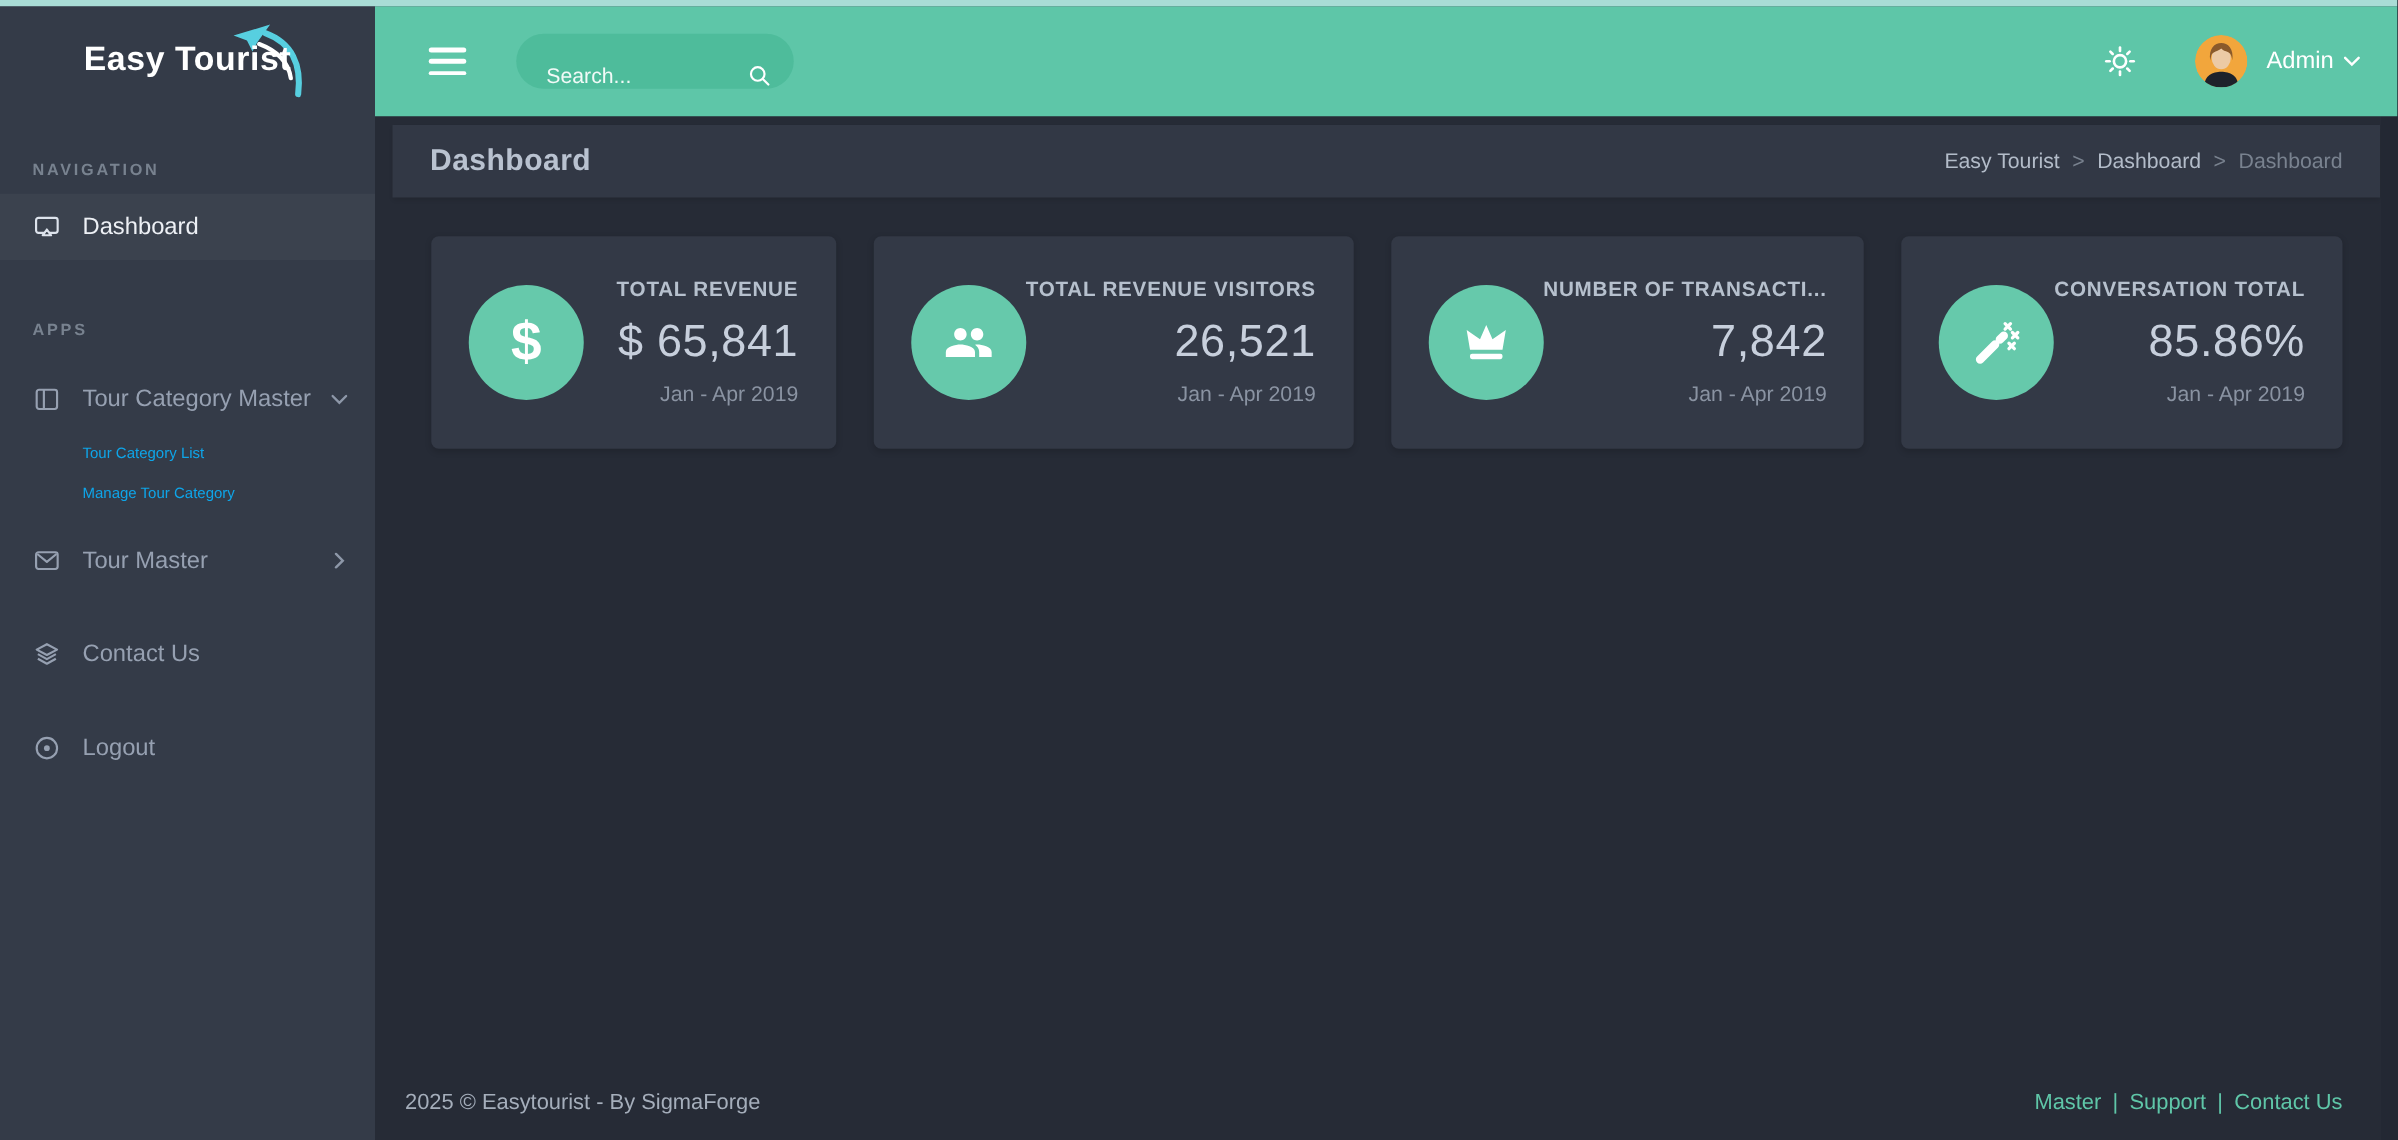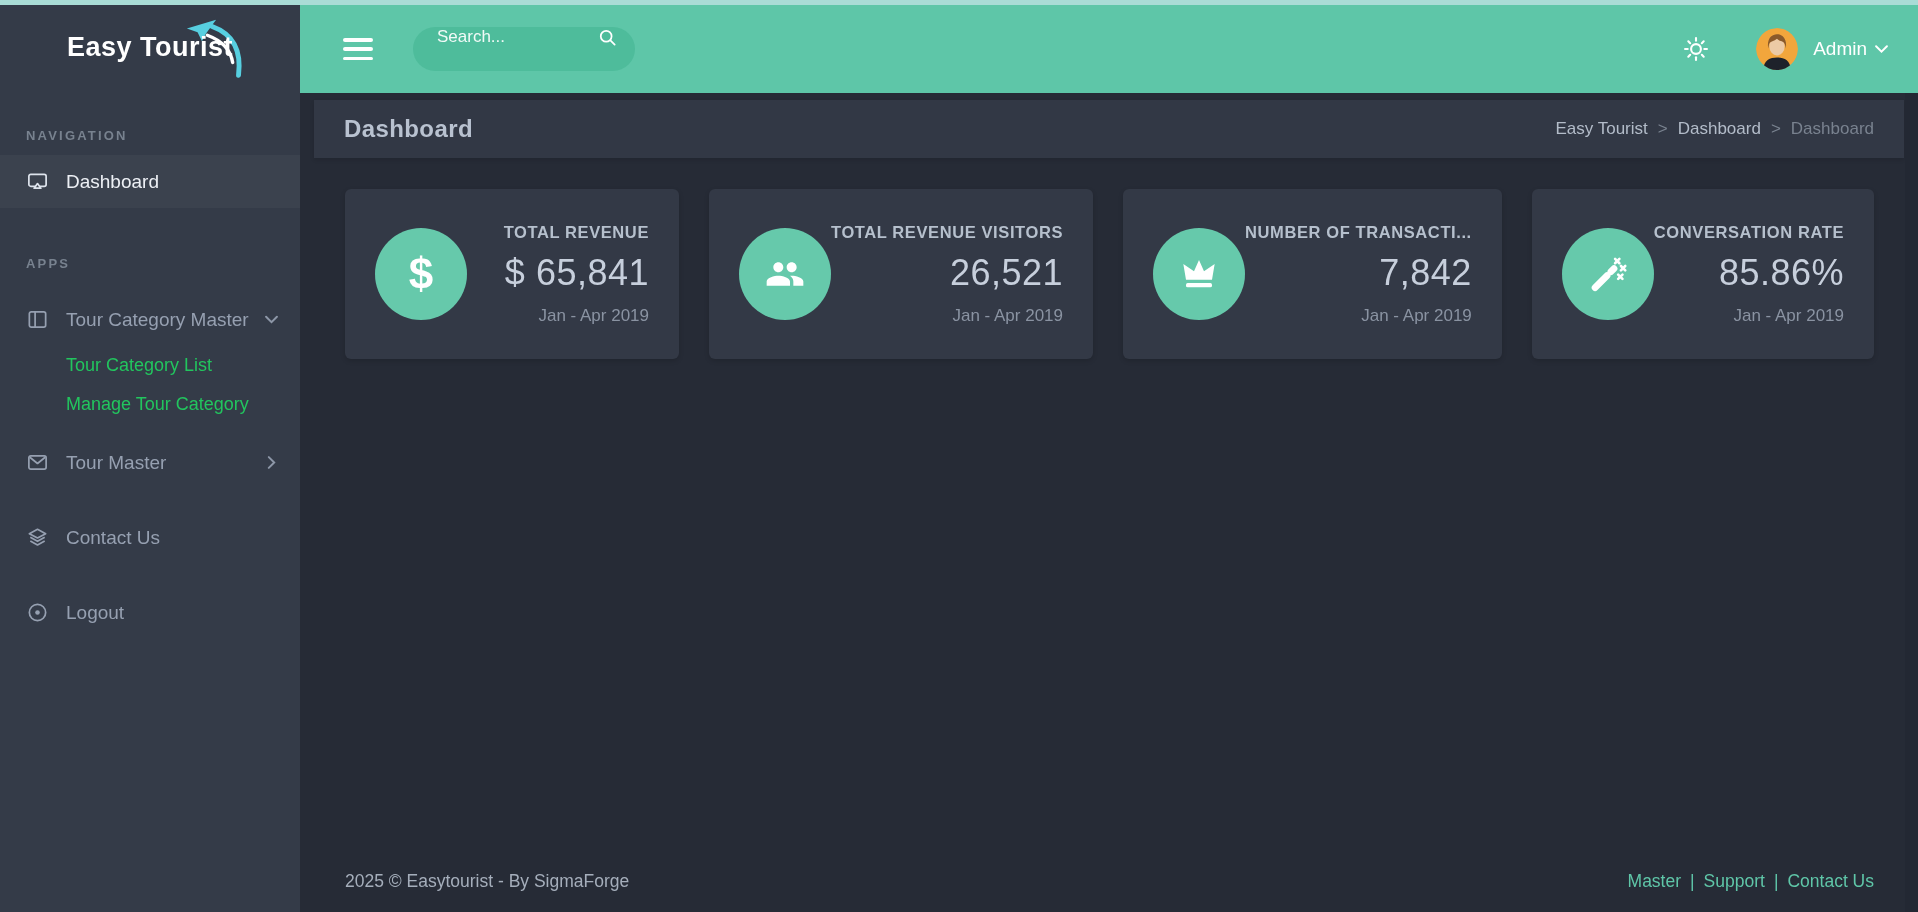--- a/index.html
+++ b/index.html
@@ -22,29 +22,29 @@
   .nav-section { color:#78828f; font-size:13px; font-weight:700; letter-spacing:2.2px; padding:0 26px; }
   .nav-section.first { margin-top:39px; }
   .nav-section.apps { margin-top:26px; }
 
   .nav-item { display:flex; align-items:center; height:53px; padding:0 22px 0 26px; color:#96a0b1; font-size:19px; cursor:pointer; }
   .nav-item .mi { width:23px; height:23px; flex:0 0 23px; margin-right:17px; color:#96a0b1; }
   .nav-item.active { background:#3b424e; color:#edf0f5; }
   .nav-item.active .mi { color:#dde3ec; }
   .nav-item .grow { flex:1; }
   .nav-item .chev { width:13px; height:13px; color:#8undefined; color:#8d97a8; }
-  .sub-item { padding:9px 31px 9px 66px; color:#22c55e; font-size:18px; cursor:pointer; }
+  .sub-item { padding:9px 31px 9px 66px; color:#0ea5e9; font-size:12px; cursor:pointer; }
   .gap-md { height:12px; }
   .gap-lg { height:22px; }
 
   
   .topbar { position:absolute; left:300px; right:0; top:5px; height:88px; background:#5ec6a8; display:flex; align-items:center; padding:0 30px 0 43px; z-index:30; }
   .hamburger { width:30px; height:22px; display:flex; flex-direction:column; justify-content:space-between; cursor:pointer; }
   .hamburger span { display:block; height:3.5px; background:#ffffff; border-radius:2px; }
-  .search-pill { margin-left:40px; width:222px; height:44px; background:#4ebc9b; border-radius:22px; display:flex; align-items:flex-start; padding:0 17px 0 24px; }
+  .search-pill { margin-left:40px; width:222px; height:44px; background:#4ebc9b; border-radius:22px; display:flex; align-items:flex-end; padding:0 17px 0 24px; }
   .search-pill input { flex:1; background:transparent; border:none; outline:none; color:#ffffff; font-size:17px; font-family:"Liberation Sans",sans-serif; min-width:0; }
   .search-pill input::placeholder { color:rgba(255,255,255,.92); }
   .search-icon { width:21px; height:21px; flex:0 0 21px; cursor:pointer; }
   .topbar-right { margin-left:auto; display:flex; align-items:center; }
   .theme-toggle { width:28px; height:28px; cursor:pointer; }
   .avatar { width:42px; height:42px; border-radius:50%; overflow:hidden; margin-left:46px; cursor:pointer; flex:0 0 42px; }
   .user-chip { display:flex; align-items:center; margin-left:15px; cursor:pointer; }
   .user-name { color:#ffffff; font-size:19px; font-weight:400; }
   .user-chev { width:13px; height:10px; margin-left:8px; }
 
@@ -61,21 +61,21 @@
   .card { flex:1; height:170px; background:#333946; border-radius:6px; display:flex; align-items:center; padding:0 30px; box-shadow:0 2px 5px rgba(0,0,0,.15); }
   .card-icon-circle { width:92px; height:92px; border-radius:50%; background:#66c9ab; display:flex; align-items:center; justify-content:center; flex:0 0 92px; }
   .card-icon-circle .dollar { color:#ffffff; font-size:44px; font-weight:700; line-height:1; }
   .card-icon-circle svg { width:40px; height:40px; }
   .card-body { flex:1; text-align:right; }
   .card-label { color:#b6c0cd; font-size:16.5px; font-weight:600; letter-spacing:.6px; white-space:nowrap; }
   .card-value { color:#c7cfdc; font-size:36px; font-weight:500; margin-top:10px; letter-spacing:.5px; }
   .card-period { color:#8a93a2; font-size:17px; margin-top:12px; }
 
   
-  .footer { position:absolute; left:0; right:13px; bottom:0; height:62px; display:flex; align-items:center; padding:0 31px 0 45px; }
+  .footer { position:absolute; left:0; right:13px; bottom:0; height:62px; display:flex; align-items:center; padding:0 31px 0 24px; }
   .copyright { color:#a5aebb; font-size:17.5px; }
   .footer-links { margin-left:auto; font-size:17.5px; color:#5fc6a8; display:flex; gap:9px; }
   .footer-links .flink { color:#5fc6a8; cursor:pointer; }
 
   
   .scroll-track { position:absolute; right:0; top:93px; bottom:0; width:13px; background:#232833; z-index:25; }
 
   svg { display:block; }
 </style>
 </head>
@@ -263,21 +263,21 @@
             <line x1="17.6" y1="3.2" x2="20.4" y2="6"></line>
               <line x1="20.4" y1="3.2" x2="17.6" y2="6"></line>
             <line x1="21.4" y1="7.8" x2="24.2" y2="10.6"></line>
               <line x1="24.2" y1="7.8" x2="21.4" y2="10.6"></line>
             <line x1="19.6" y1="13.4" x2="22.4" y2="16.2"></line>
               <line x1="22.4" y1="13.4" x2="19.6" y2="16.2"></line>
           </g>
         </svg>
       </div>
       <div class="card-body">
-        <div class="card-label">CONVERSATION RATE</div>
+        <div class="card-label">CONVERSATION TOTAL</div>
         <div class="card-value">85.86%</div>
         <div class="card-period">Jan - Apr 2019</div>
       </div>
     </div>
 
   </div>
 
   <footer class="footer">
     <span class="copyright">2025 © Easytourist - By SigmaForge</span>
     <div class="footer-links">

